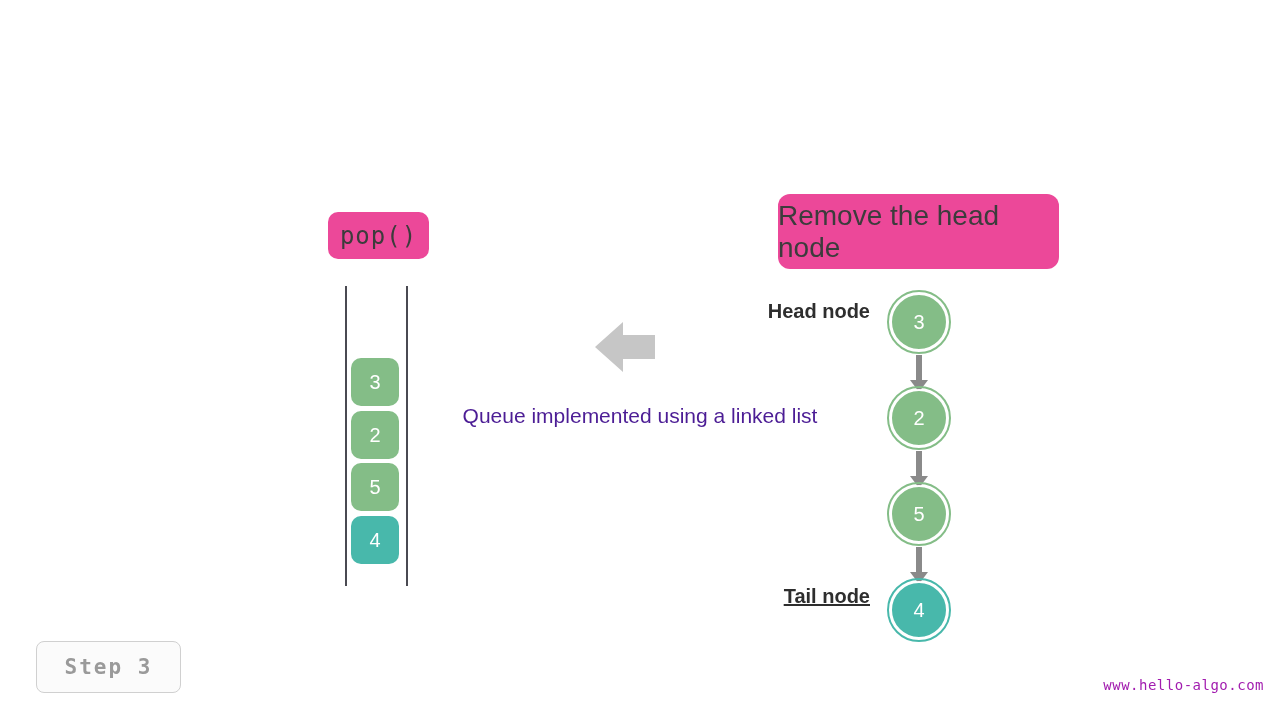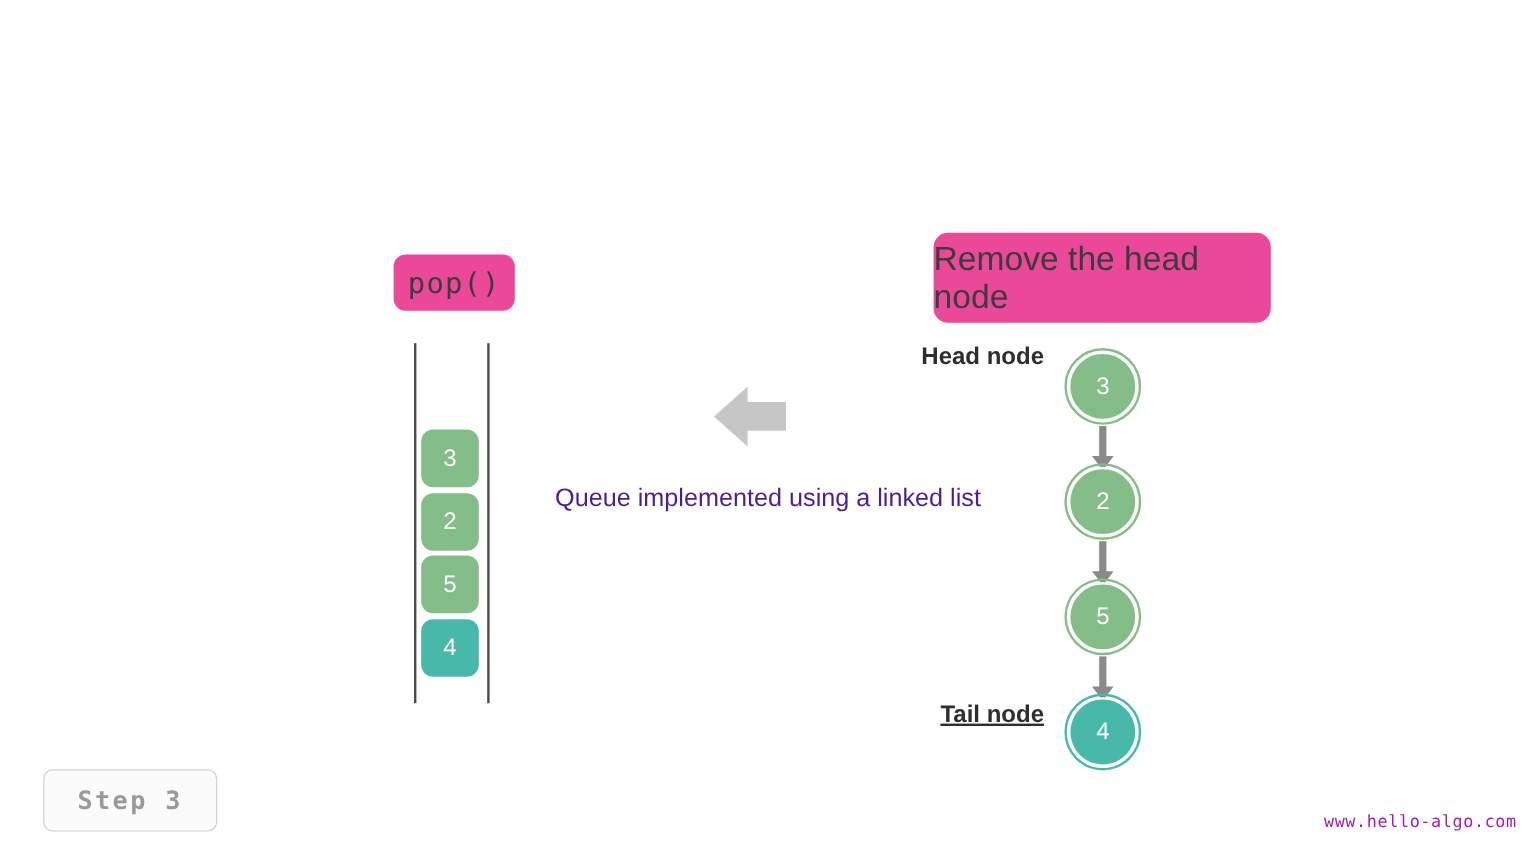--- a/index.html
+++ b/index.html
@@ -246,19 +246,19 @@
       <div class="node node-green" style="top: 103px;">
         <span class="node-val">2</span>
       </div>
       <div class="node node-green" style="top: 199px;">
         <span class="node-val">5</span>
       </div>
       <div class="node node-teal" style="top: 295px;">
         <span class="node-val">4</span>
       </div>
     </div>
-  <div class="node-tag" style="top:0;margin-left:11px;">Head node</div>
+  <div class="node-tag" style="top:14px;margin-left:11px;">Head node</div>
   <div class="node-tag" style="top:299px;text-decoration:underline;">Tail node</div>
 </div>
 
 <div id="step-badge">Step 3</div>
 
 <div id="watermark">www.hello-algo.com</div>
 
 </body></html>

